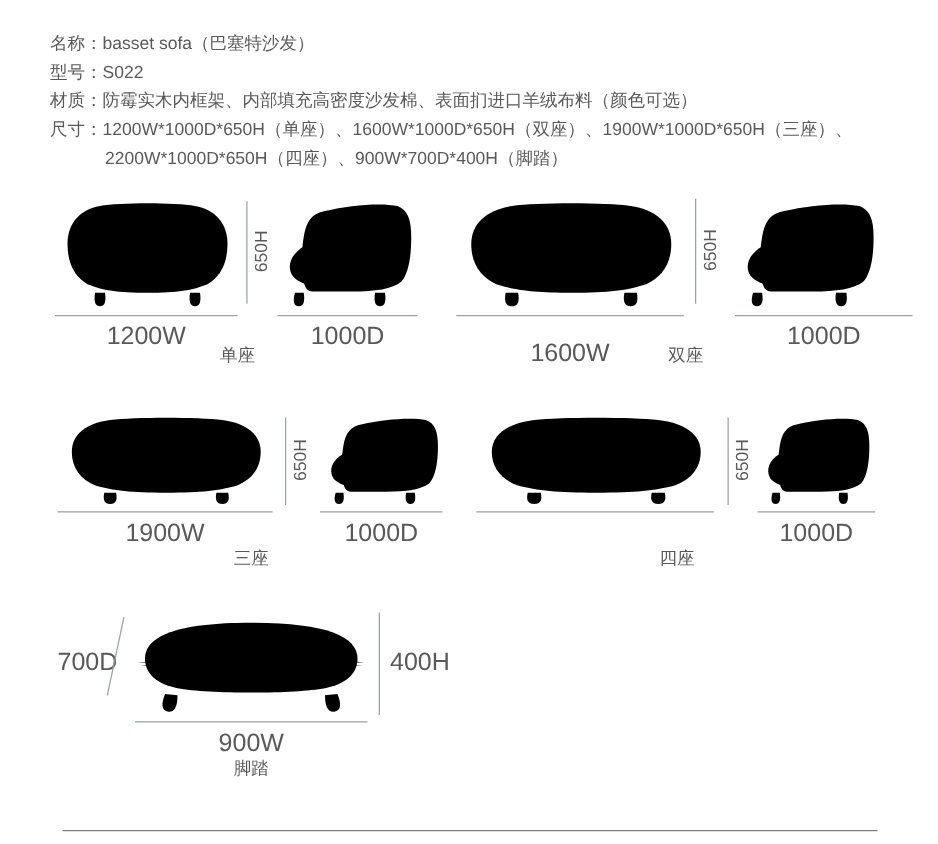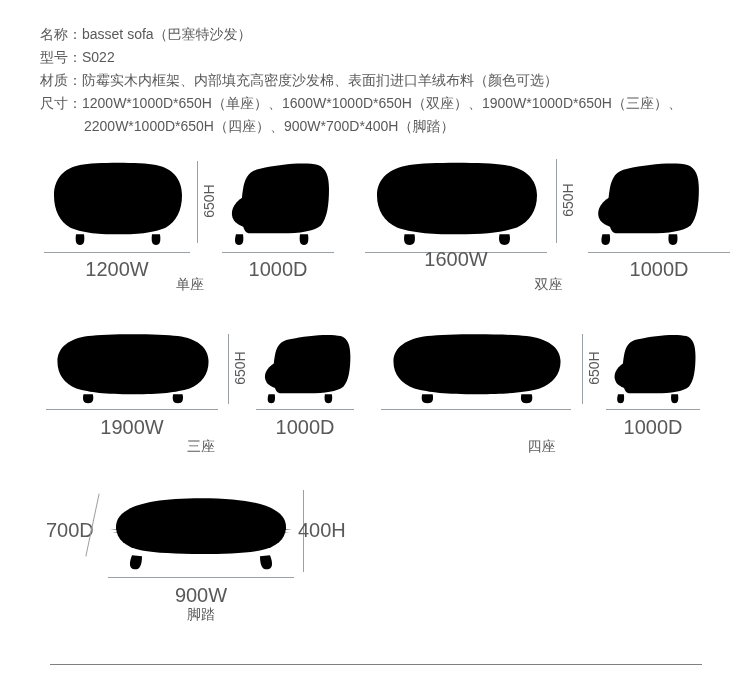--- a/index.html
+++ b/index.html
@@ -85,21 +85,21 @@
       <use href="#sofa-side"></use>
     </svg>
   <div class="hline" style="left:222px;top:252px;width:112px;"></div>
   <div class="wlabel" style="left:222px;top:258px;width:112px;">1000D</div>
   <div class="tlabel" style="left:46px;top:276px;width:288px;">单座</div>
 
   <svg class="draw" style="left:367px;top:160px;" width="180" height="86">
       <use href="#sofa-front"></use>
     </svg>
   <div class="hline" style="left:365px;top:252px;width:182px;"></div>
-  <div class="wlabel" style="left:365px;top:248px;width:182px;">1600W</div>
+  <div class="wlabel" style="left:365px;top:272px;width:182px;">1600W</div>
   <div class="vline" style="left:556px;top:159px;height:84px;"></div>
   <div class="vlabel" style="left:560px;top:170px;">
       <span>650H</span>
     </div>
   <svg class="draw" style="left:590px;top:160px;" width="112" height="86">
       <use href="#sofa-side"></use>
     </svg>
   <div class="hline" style="left:588px;top:252px;width:142px;"></div>
   <div class="wlabel" style="left:588px;top:258px;width:142px;">1000D</div>
   <div class="tlabel" style="left:367px;top:276px;width:363px;">双座</div>
@@ -134,20 +134,20 @@
   <div class="hline" style="left:606px;top:409px;width:94px;"></div>
   <div class="wlabel" style="left:606px;top:416px;width:94px;">1000D</div>
   <div class="tlabel" style="left:383px;top:438px;width:317px;">四座</div>
 
   <div class="wlabel" style="left:46px;top:519px;width:44px;">700D</div>
   <div class="diagline" style="left:92px;top:493px;height:64px;"></div>
   <svg class="draw" style="left:108px;top:488px;" width="186" height="84">
       <use href="#footstool-front"></use>
     </svg>
   <div class="vline" style="left:303px;top:490px;height:82px;"></div>
-  <div class="wlabel" style="left:298px;top:519px;width:44px;">400H</div>
+  <div class="wlabel" style="left:312px;top:519px;width:44px;">400H</div>
   <div class="hline" style="left:108px;top:577px;width:186px;"></div>
   <div class="wlabel" style="left:108px;top:584px;width:186px;">900W</div>
   <div class="tlabel" style="left:108px;top:606px;width:186px;">脚踏</div>
 
   <div class="divider" style="left:50px;top:664px;width:652px;"></div>
 
 </div>
 
 </body></html>

